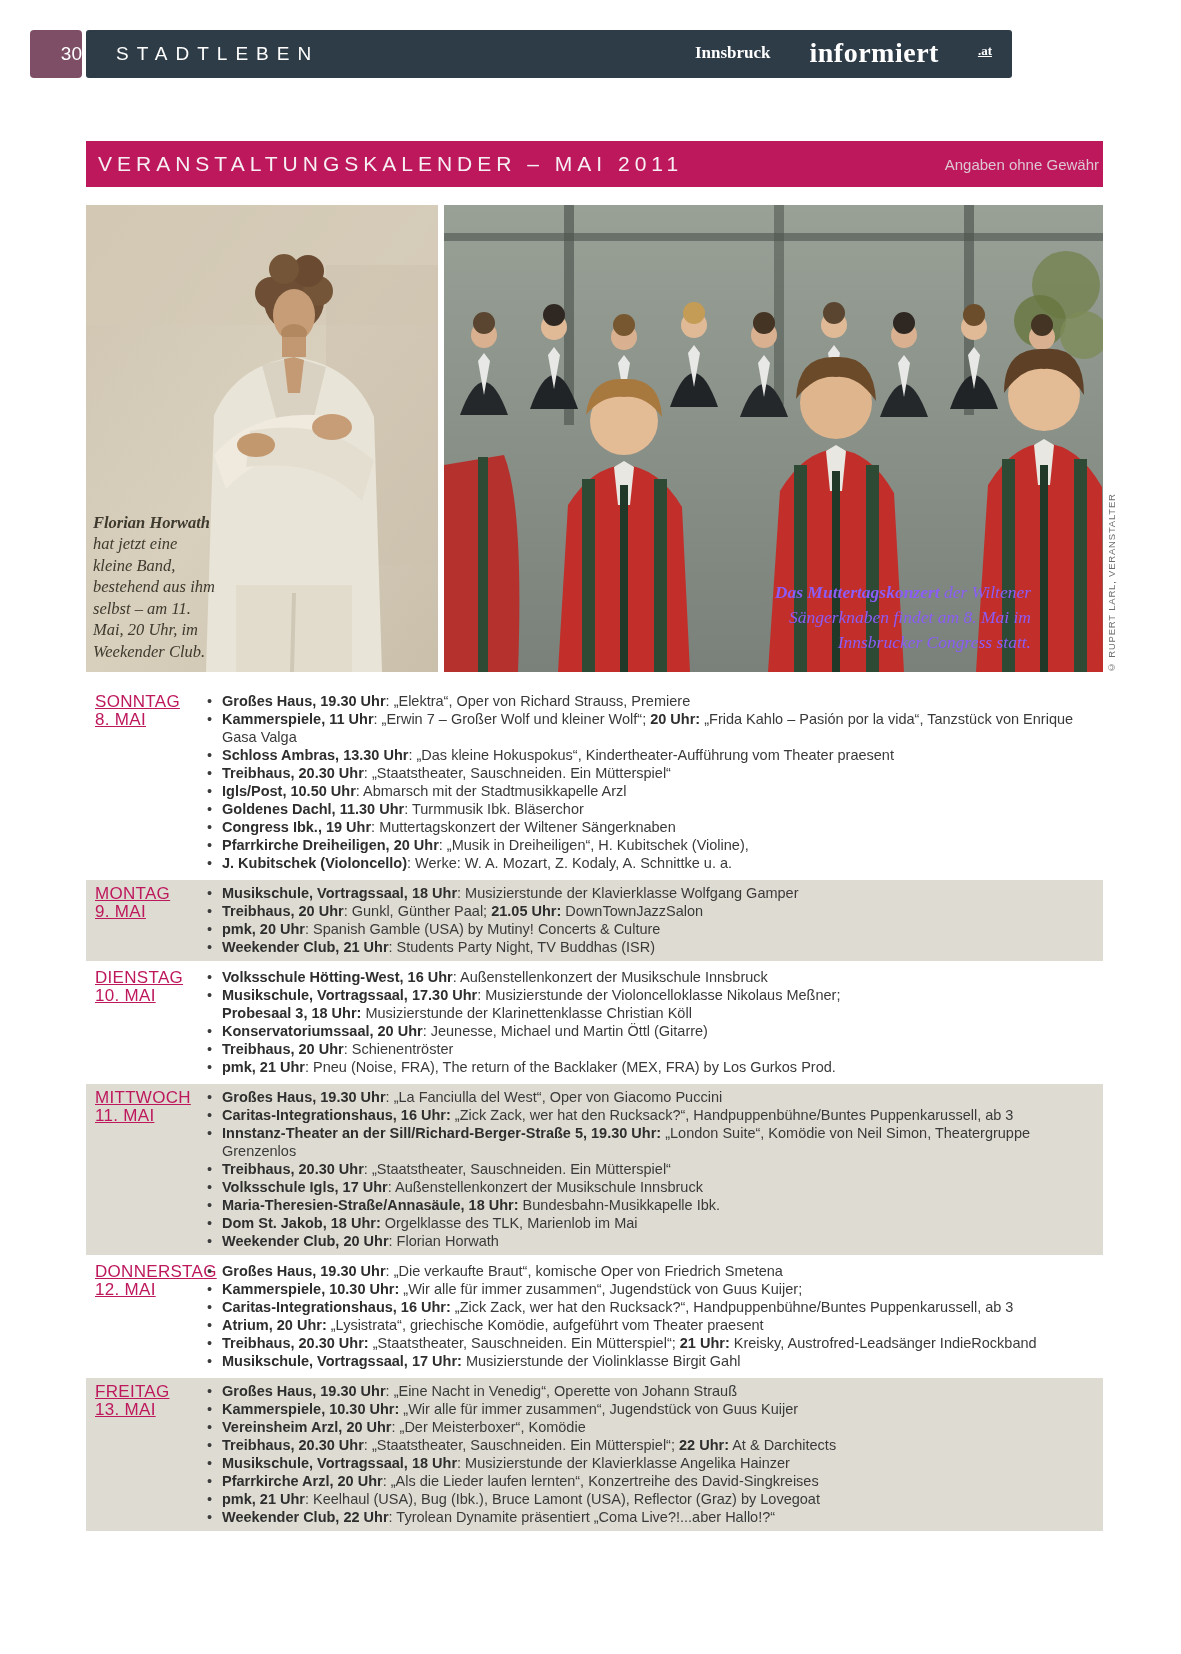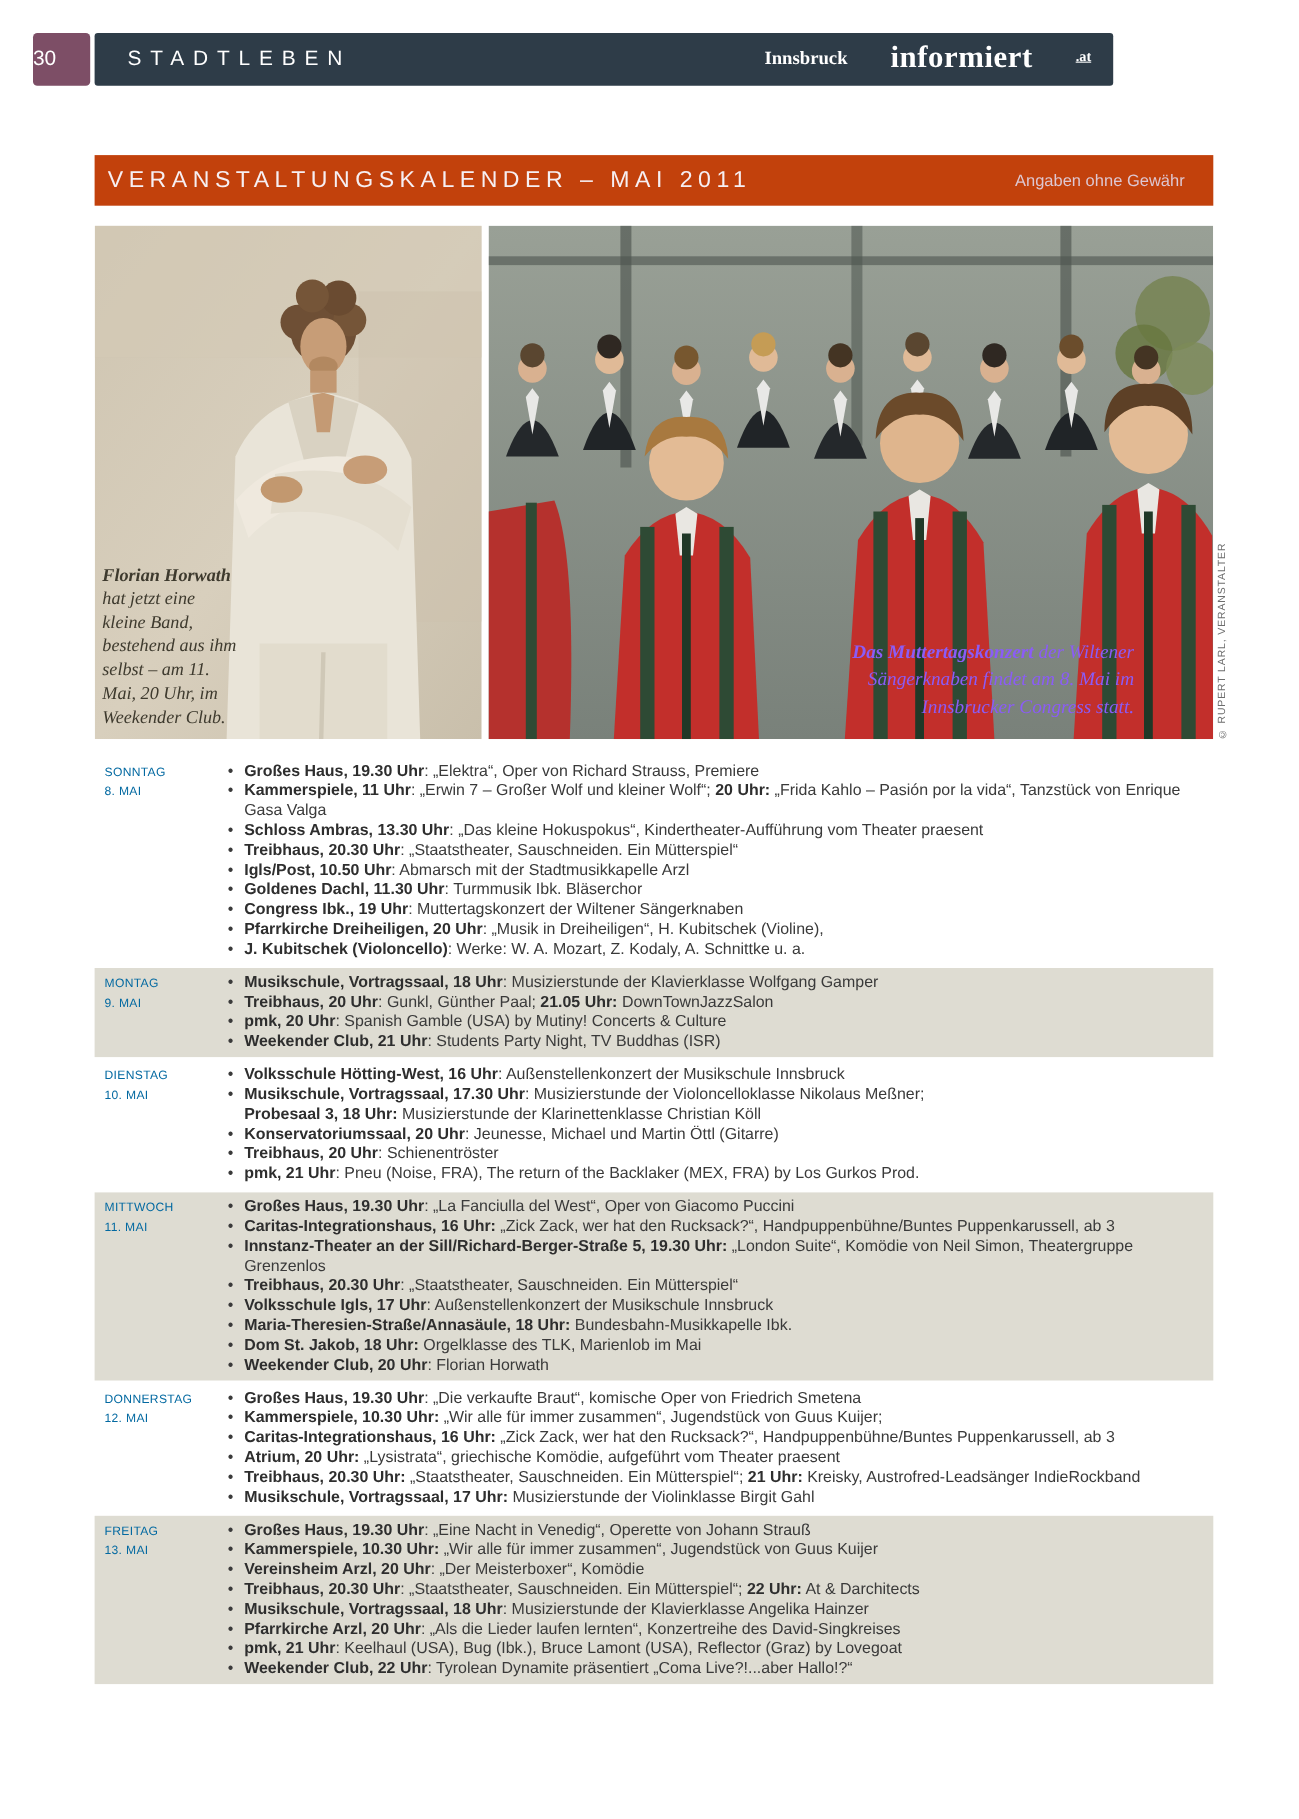--- a/index.html
+++ b/index.html
@@ -8,44 +8,44 @@
     position: relative;
     background:#ffffff;
     font-family:"Liberation Sans", sans-serif;
     color:#333;
   }
 
   
   .page-num-box{
     position:absolute; left:30px; top:30px; width:52px; height:48px;
     background:#7d4e66; border-radius:4px;
-    display:flex; align-items:center; justify-content:flex-start;
+    display:flex; align-items:center; justify-content:flex-end;
     color:#fff; font-size:19px;
   }
   .topbar{
     position:absolute; left:86px; top:30px; width:926px; height:48px;
     background:#2e3c48; border-radius:3px;
     display:flex; align-items:center; justify-content:space-between;
     padding:0 20px 0 30px;
   }
   .section-title{
     color:#fff; font-size:19px; letter-spacing:8px; font-weight:normal;
   }
   .logo{ display:flex; align-items:flex-start; color:#fff;
     font-family:"Liberation Serif", serif; font-weight:bold;gap:39px; }
   .logo-a{ font-size:17px; margin-top:3px; }
   .logo-b{ font-size:28px; margin-top:-3px; letter-spacing:0.5px; }
   .logo-c{ font-size:13px; margin-top:3px;text-decoration:underline; }
 
   
   .titlebar{
     position:absolute; left:86px; top:141px; width:1017px; height:46px;
-    background:#c2410c;
+    background:#be185d;
     display:flex; align-items:center; justify-content:space-between;
-    padding:0 26px 0 12px;
+    padding:0 4px 0 12px;
   }
   .cal-title{ color:#f6eff3; font-size:21px; letter-spacing:5px; font-weight:normal; }
   .cal-note{ color:#ddc7d2; font-size:15px; }
 
   
   .photos{ position:absolute; left:86px; top:205px; width:1017px; height:467px;border-radius:14px; }
   .photo-left{ position:absolute; left:0; top:0; width:352px; height:467px; overflow:hidden; }
   .photo-right{ position:absolute; left:358px; top:0; width:659px; height:467px; overflow:hidden; }
   .photo-left svg, .photo-right svg{ display:block; }
 
@@ -66,21 +66,21 @@
     position:absolute; left:1106px; top:505px; height:168px;
     writing-mode:vertical-rl; transform:rotate(180deg);
     font-size:9.5px; letter-spacing:0.8px; color:#6e6e6e; white-space:nowrap;
   }
 
   
   .events{ position:absolute; left:86px; top:688px; width:1017px; }
   .day-row{ display:flex; margin-bottom:3px; padding:4px 0 5px 0; }
   .day-row:nth-child(even){ background:#dedcd2; }
   .day-label{ width:121px; flex:none; padding-left:9px; padding-top:1px;
-    font-size:11px; line-height:18px; color:#0369a1; letter-spacing:0.3px; }
+    font-size:17px; line-height:18px; color:#be185d; letter-spacing:0.3px;text-decoration:underline; }
   .day-items{ flex:1; padding-right:6px; }
   .item{ display:flex; font-size:14.5px; line-height:18px; color:#3a3a3a; }
   .item .bullet{ width:15px; flex:none; color:#3a3a3a; }
   .item .txt{ flex:1; }
   .item .b{ font-weight:bold; color:#2e2e2e; }
 </style>
 </head>
 <body>
 
 <div class="page-num-box">

